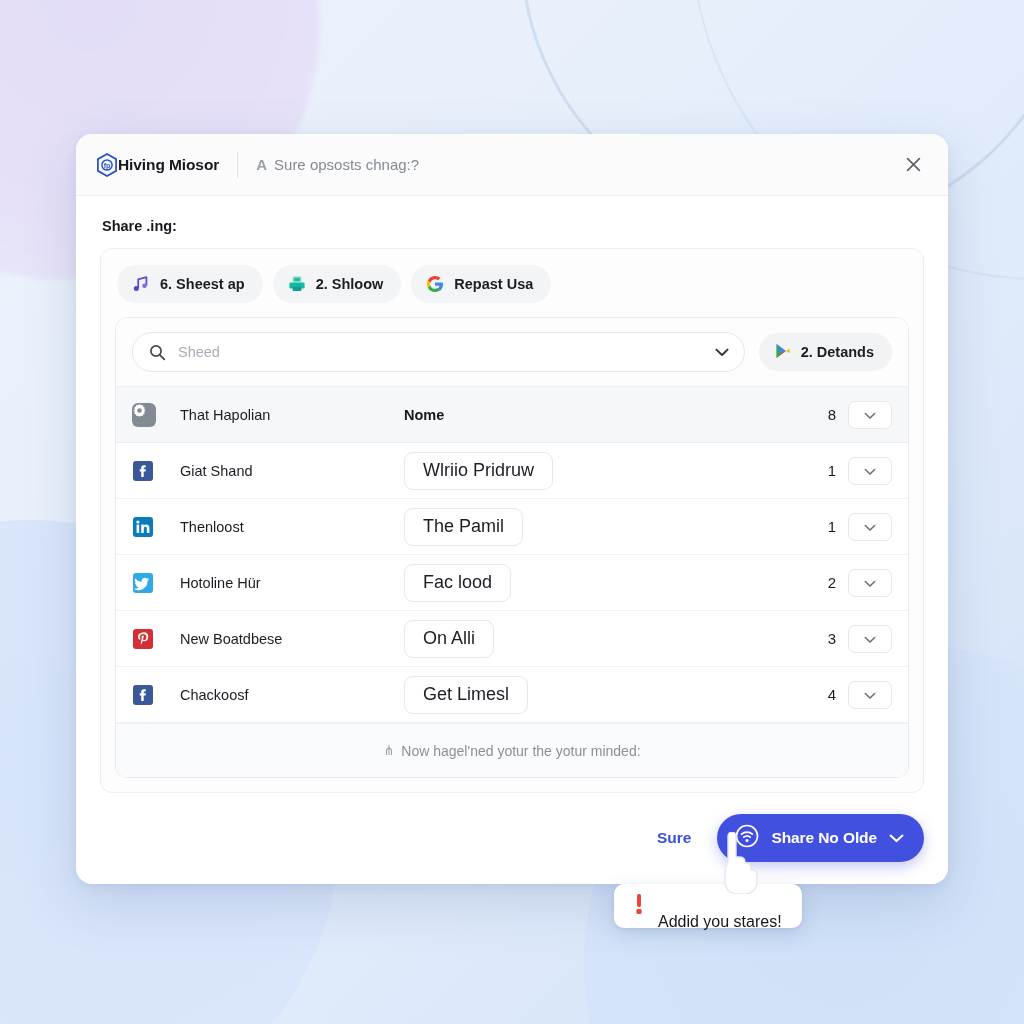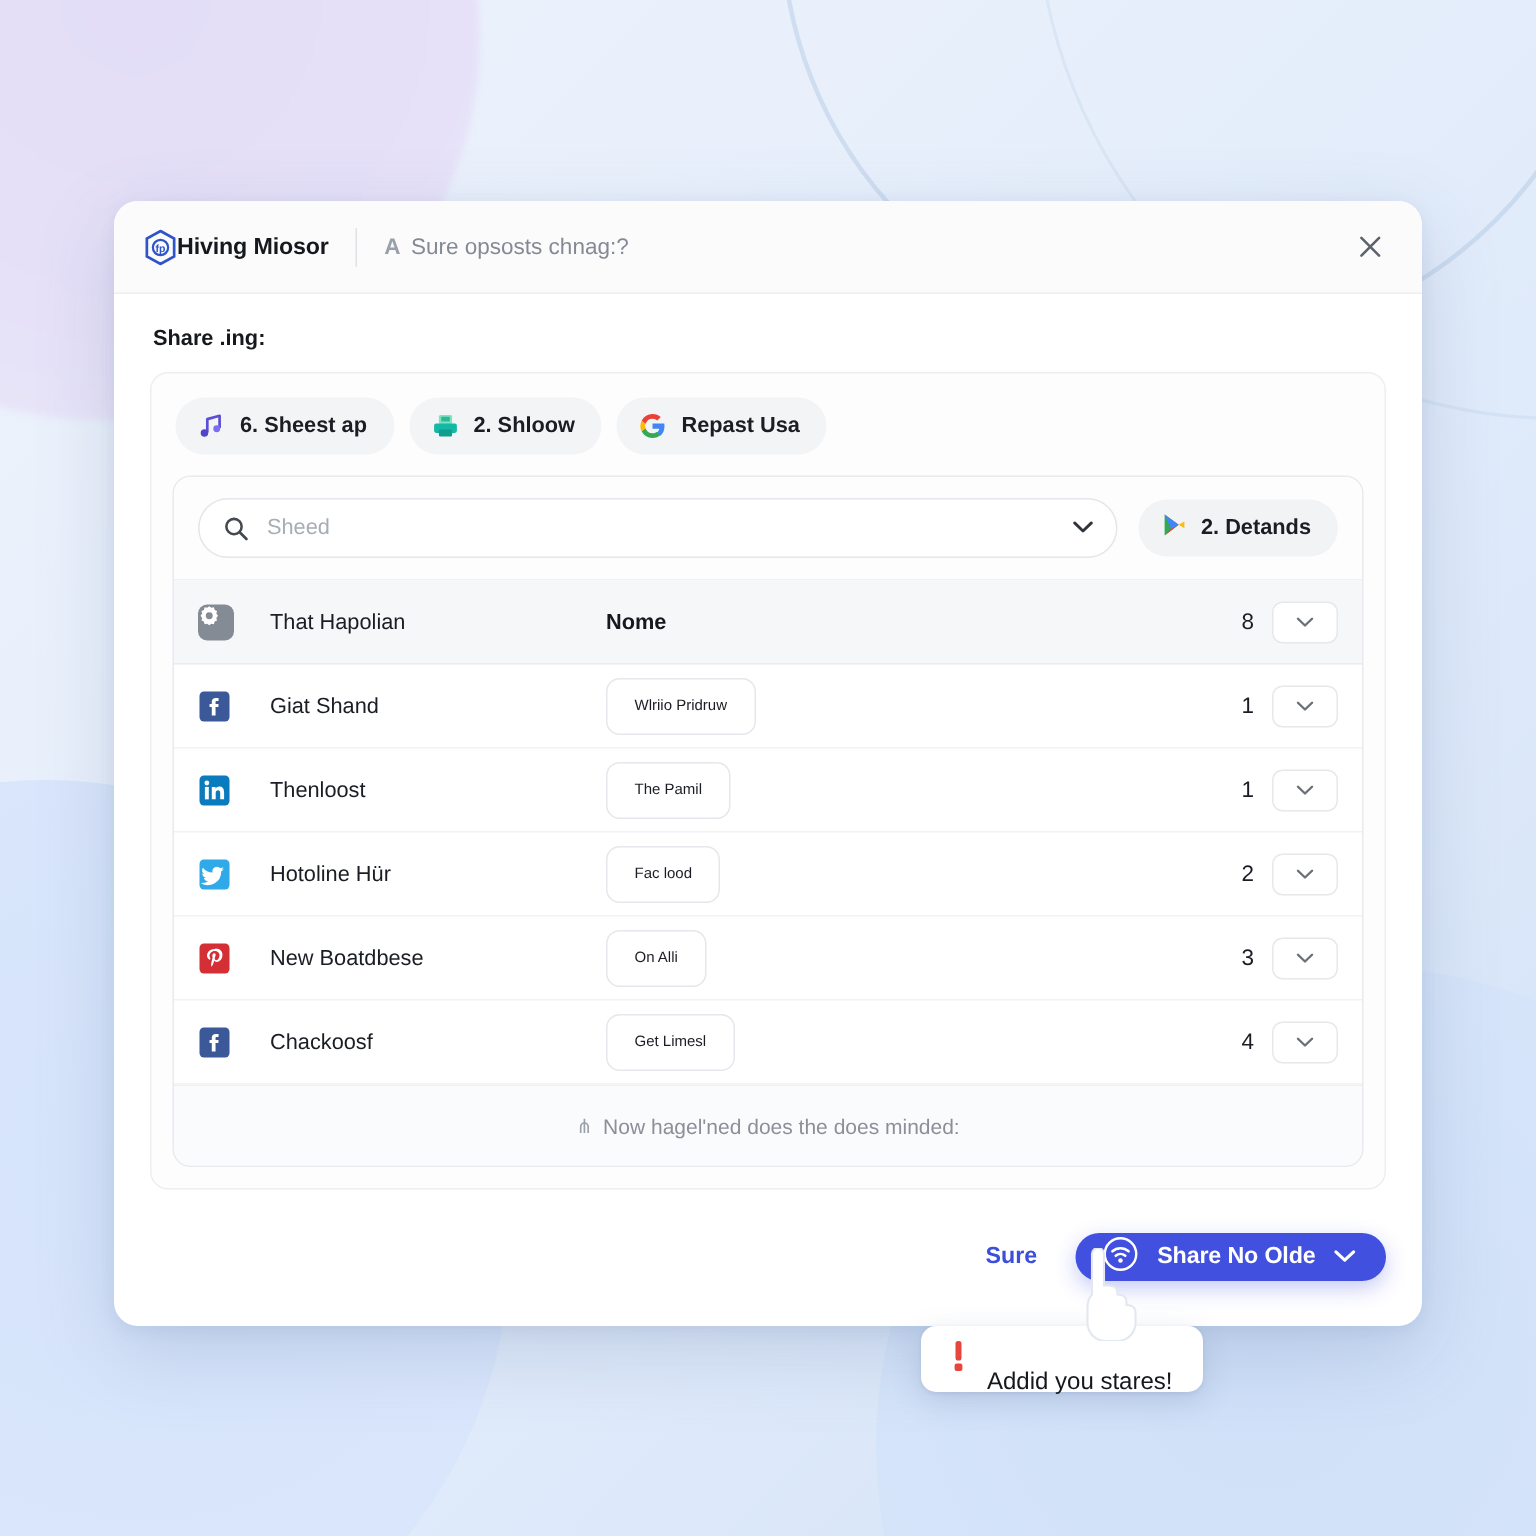--- a/index.html
+++ b/index.html
@@ -271,21 +271,21 @@
   }
   .mid-pill {
     display: inline-flex;
     align-items: center;
     justify-content: center;
     height: 38px;
     padding: 0 18px;
     border: 1px solid #e4e7eb;
     border-radius: 9px;
     background: #fff;
-    font-size: 10px;
+    font-size: 18px;
     color: #1a1d23;
     white-space: nowrap;
     cursor: pointer;
   }
   .cell-num {
     flex: 0 0 34px;
     text-align: right;
     font-size: 15px;
     color: #1a1d23;
     padding-right: 12px;
@@ -330,21 +330,21 @@
     padding: 0 24px 0 24px;
   }
   .link-btn {
     font-size: 15.5px;
     font-weight: bold;
     color: #3c4fdb;
     cursor: pointer;
     white-space: nowrap;
   }
   .primary-btn {
-    height: 32px;
+    height: 48px;
     display: flex;
     align-items: center;
     gap: 12px;
     padding: 0 20px 0 18px;
     border-radius: 24px;
     background: #4250e0;
     box-shadow: 0 5px 14px rgba(66,80,224,0.30);
     cursor: pointer;
     white-space: nowrap;
   }
@@ -646,21 +646,21 @@
                   <svg width="12" height="8" viewBox="0 0 12 8">
                       <path d="M1.3 1.5 L6 6 L10.7 1.5" fill="none" stroke="#6b7078" stroke-width="1.6" stroke-linecap="round" stroke-linejoin="round"></path>
                     </svg>
                 </span>
               </span>
             </div>
           </div>
 
           <div class="table-footnote">
             <span class="footnote-glyph">⋔</span>
-            <span>Now hagel'ned does the does minded:</span>
+            <span>Now hagel'ned yotur the yotur minded:</span>
           </div>
 
         </div>
       </div>
     </div>
 
     <div class="dialog-footer">
       <span class="link-btn">Sure</span>
       <div class="primary-btn">
         <span>

